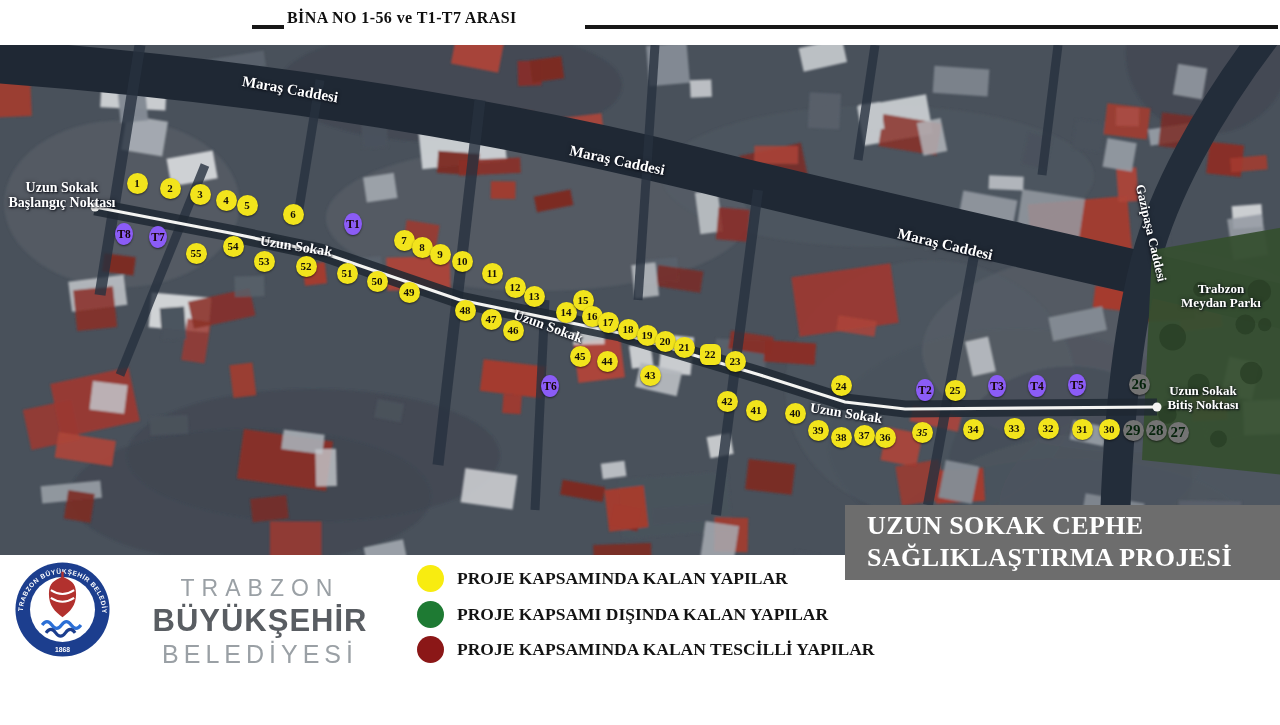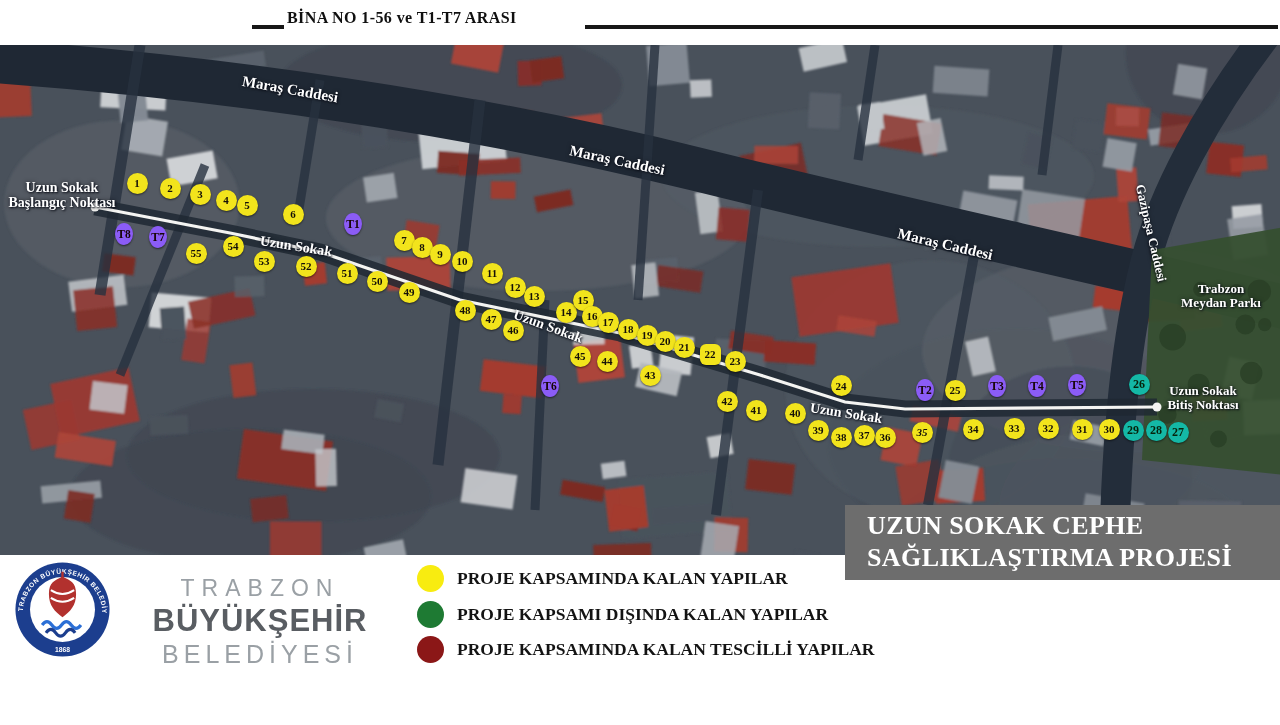--- a/index.html
+++ b/index.html
@@ -15,21 +15,21 @@
   
   .map{position:absolute;top:45px;left:0;width:1280px;height:510px;background:#49515b;
        overflow:hidden;z-index:1;}
   .map svg{position:absolute;top:0;left:0;}
   .layer{position:absolute;inset:0;pointer-events:none;}
   .street-label{position:absolute;color:#fff;font-weight:bold;white-space:nowrap;text-align:center;
      text-shadow:1px 1px 2px rgba(8,12,22,.95),0 0 4px rgba(8,12,22,.7);line-height:1.05;}
   .marker{position:absolute;border-radius:50%;display:flex;align-items:center;justify-content:center;
      font-weight:bold;color:#141008;box-shadow:0 1px 2px rgba(0,0,0,.55);}
   .m-yellow{width:21px;height:21px;background:#f2e41c;font-size:11px;}
-  .m-green{width:21px;height:21px;background:#14b8a6;font-size:12px;color:#06230c;}
+  .m-green{width:21px;height:21px;background:#737373;font-size:15px;color:#06230c;}
   .m-red{width:18px;height:22px;background:#8b5cf6;font-size:11.5px;color:#160505;}
   
   .project-box{position:absolute;left:845px;top:505px;width:435px;height:75px;background:#6d6d6d;
      z-index:7;color:#fff;font-weight:bold;font-size:26px;line-height:1.22;padding:5px 0 0 22px;
      box-sizing:border-box;letter-spacing:.4px;}
   
   .footer{position:absolute;top:555px;left:0;width:1280px;height:170px;background:#fff;z-index:5;}
   .logo{position:absolute;left:14px;top:6px;width:97px;height:97px;}
   .muni{position:absolute;left:135px;top:20px;width:250px;text-align:center;
         font-family:"Liberation Sans",sans-serif;}

